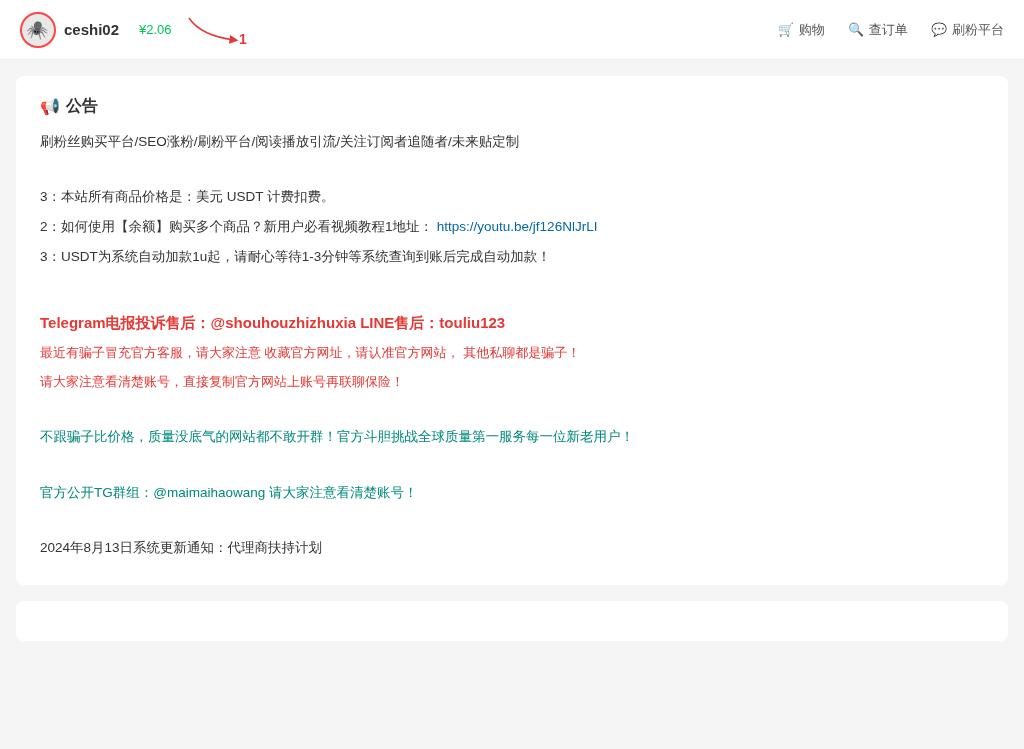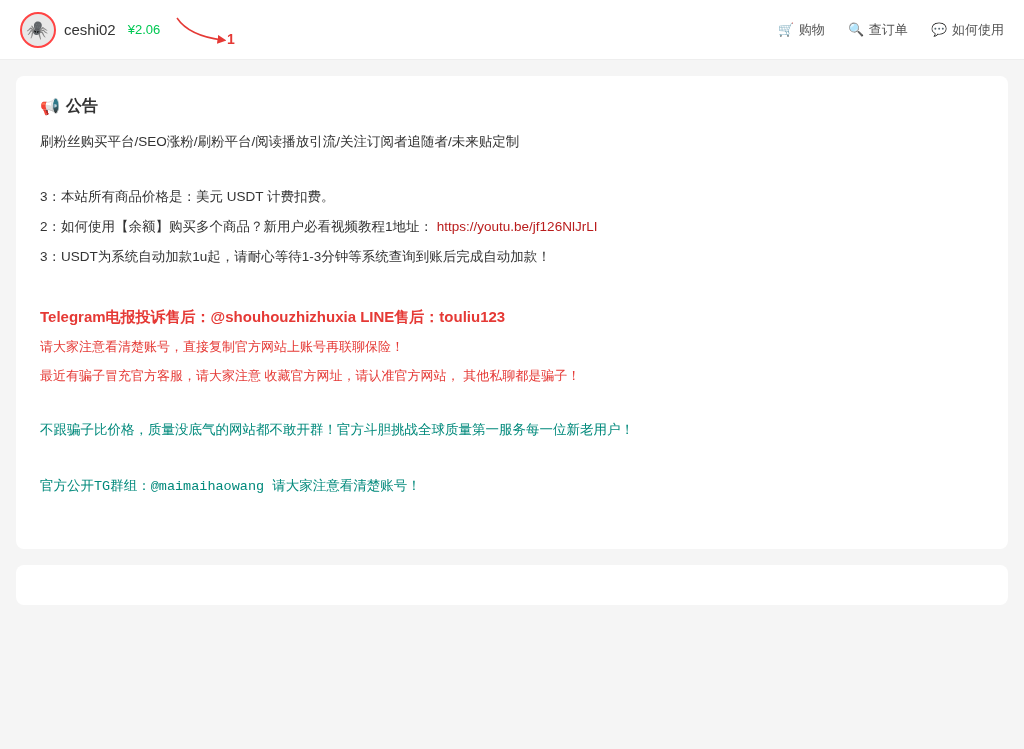--- a/index.html
+++ b/index.html
@@ -2,39 +2,39 @@
 <html><head>
   <meta charset="utf-8">
   <style>
     * { box-sizing: border-box; margin: 0; padding: 0; }
     body { font-family: -apple-system, BlinkMacSystemFont, "Segoe UI", sans-serif; background: #f5f5f5; font-size: 14px; color: #333; }
     
     
     .header { background: #fff; border-bottom: 1px solid #eee; padding: 8px 20px; display: flex; align-items: center; justify-content: space-between; }
     .header-left { display: flex; align-items: center; gap: 8px; }
     .user-avatar { width: 36px; height: 36px; border-radius: 50%; background: #e8e8e8; border: 2px solid #ff4444; display: flex; align-items: center; justify-content: center; font-size: 18px; }
-    .username { font-weight: normal; font-size: 15px; color: #333; }
-    .balance { color: #00c853; font-size: 13px; margin-left: 4px; }
+    .username { font-weight: bold; font-size: 15px; color: #333; }
+    .balance { color: #00c853; font-size: 13px; margin-left: 12px; }
     .arrow-annotation { color: #ff4444; font-size: 12px; margin-left: 4px; }
     .header-right { display: flex; align-items: center; gap: 24px; }
     .header-action { display: flex; align-items: center; gap: 4px; color: #555; font-size: 13px; cursor: pointer; text-decoration: none; }
 
     
     .main { max-width: 1024px; margin: 0 auto; padding: 16px; }
 
     
     .notice-section { background: #fff; border-radius: 8px; padding: 20px 24px; margin-bottom: 16px; }
     .notice-title { display: flex; align-items: center; gap: 6px; font-size: 16px; font-weight: bold; margin-bottom: 12px; color: #333; }
     .notice-body { line-height: 1.9; color: #333; font-size: 13.5px; }
     .notice-body p { margin-bottom: 4px; }
-    .link-blue { color: #b91c1c; text-decoration: none; }
+    .link-blue { color: #0369a1; text-decoration: none; }
     .text-red-bold { color: #e53935; font-weight: bold; font-size: 15px; }
     .warning-text { color: #e53935; font-size: 13px; }
-    .tg-line { margin-top: 4px; margin-bottom: 4px; }
-    .cyan-text { color: #00897b; font-family: Liberation Mono, monospace; }
+    .tg-line { margin-top: 10px; margin-bottom: 4px; }
+    .cyan-text { color: #00897b; }
 
     
     .buy-section { background: #fff; border-radius: 8px; padding: 20px 24px; }
   </style>
 </head>
 <body>
 
 <div class="header">
   <div class="header-left">
     <div class="user-avatar">🕷️</div>
@@ -56,21 +56,21 @@
     <a class="header-action" href="#">
       <span>🛒</span>
       <span>购物</span>
     </a>
     <a class="header-action" href="#">
       <span>🔍</span>
       <span>查订单</span>
     </a>
     <a class="header-action" href="#">
       <span>💬</span>
-      <span>如何使用</span>
+      <span>刷粉平台</span>
     </a>
   </div>
 </div>
 
 <div class="main">
 
   <div class="notice-section">
     <div class="notice-title">
       <span>📢</span>
       <span>公告</span>
@@ -79,27 +79,28 @@
       <p>刷粉丝购买平台/SEO涨粉/刷粉平台/阅读播放引流/关注订阅者追随者/未来贴定制</p>
       <br>
       <p>3：本站所有商品价格是：美元 USDT 计费扣费。</p>
       <p>
         <span>2：如何使用【余额】购买多个商品？新用户必看视频教程1地址：</span>
         <a class="link-blue" href="#">https://youtu.be/jf126NlJrLI</a>
       </p>
       <p>3：USDT为系统自动加款1u起，请耐心等待1-3分钟等系统查询到账后完成自动加款！</p>
       <br>
       <p class="text-red-bold tg-line">Telegram电报投诉售后：@shouhouzhizhuxia    LINE售后：touliu123</p>
+      <p class="warning-text">最近有骗子冒充官方客服，请大家注意 收藏官方网址，请认准官方网站，  其他私聊都是骗子！</p>
       <p class="warning-text">请大家注意看清楚账号，直接复制官方网站上账号再联聊保险！</p>
-      <p class="warning-text">最近有骗子冒充官方客服，请大家注意 收藏官方网址，请认准官方网站，  其他私聊都是骗子！</p>
       <br>
       <p class="cyan-text">不跟骗子比价格，质量没底气的网站都不敢开群！官方斗胆挑战全球质量第一服务每一位新老用户！</p>
       <br>
       <p class="cyan-text">官方公开TG群组：@maimaihaowang 请大家注意看清楚账号！</p>
       <br>
+      <p>2024年8月13日系统更新通知：代理商扶持计划</p>
     </div>
   </div>
 
   <div class="buy-section">
     
     
     
     
     
   </div>

